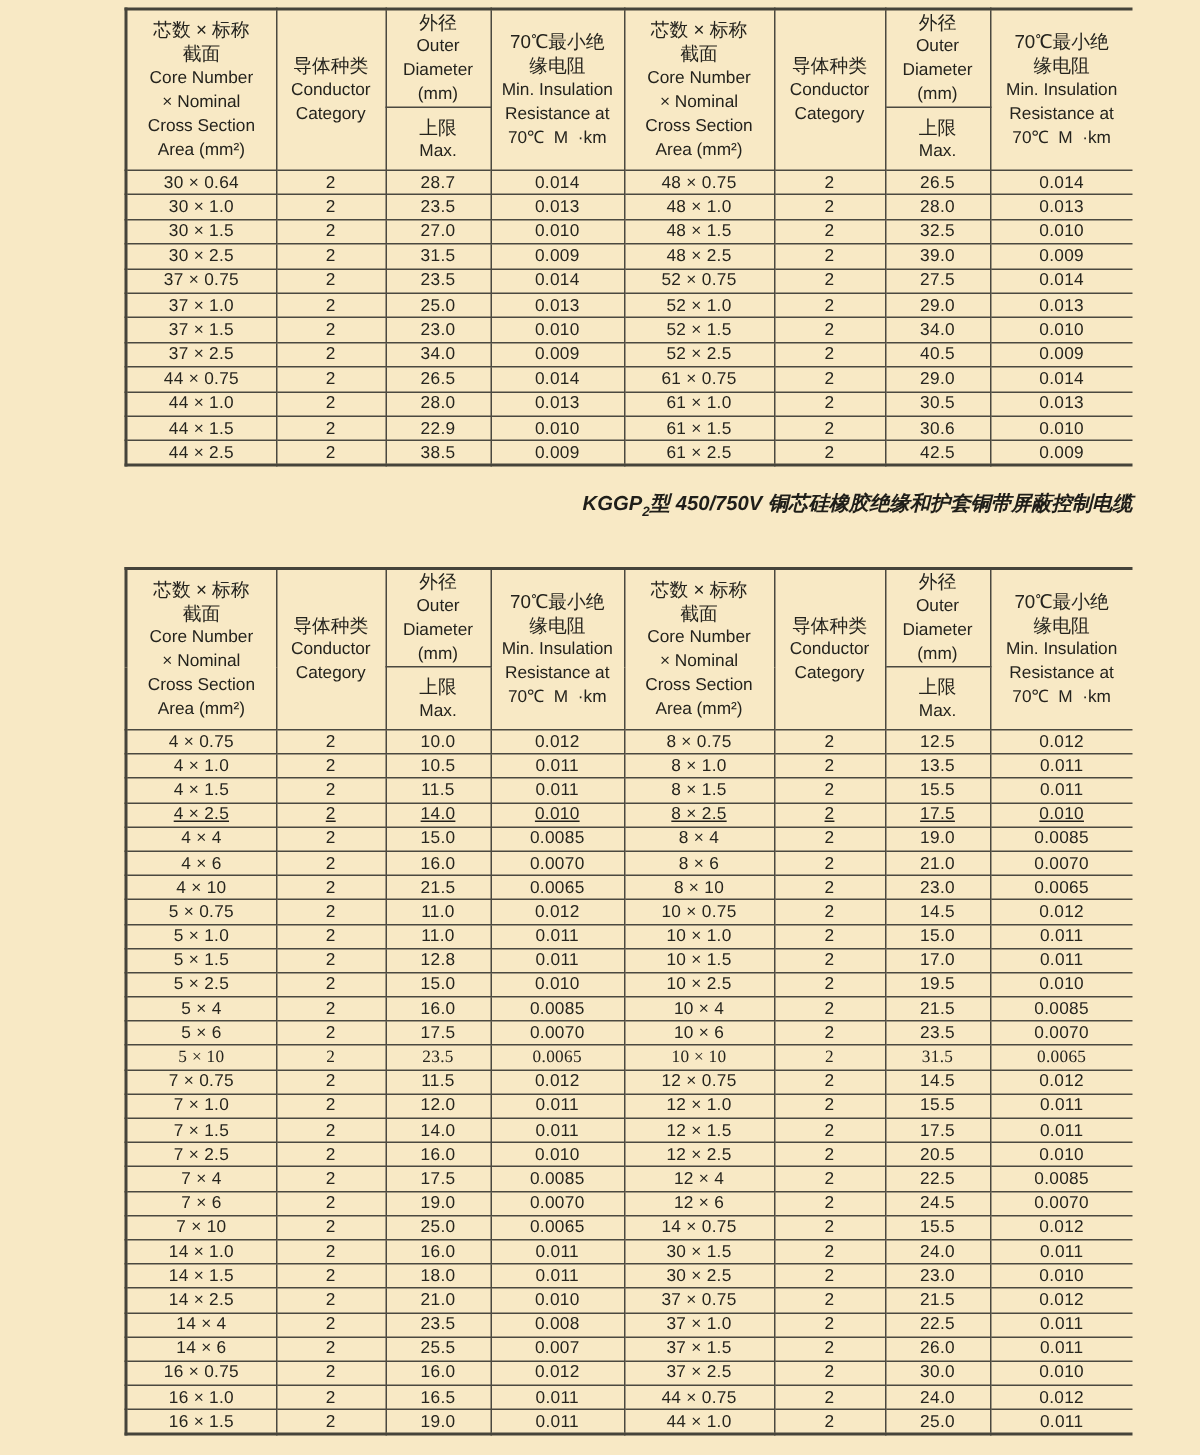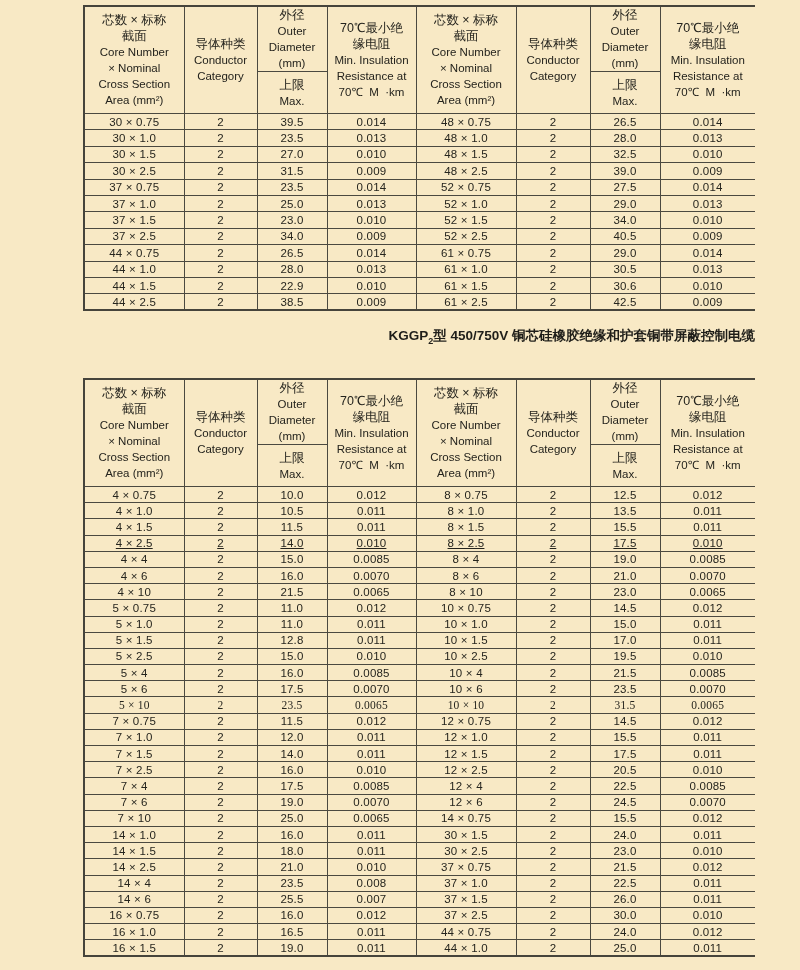--- a/index.html
+++ b/index.html
@@ -51,21 +51,21 @@
 
   .title-block {
     position: absolute;
     left: 83px;
     top: 326px;
     width: 672px;
     text-align: right;
     font-weight: bold;
     color: #1f1e19;
   }
-  .title-line { line-height: 19px; }
+  .title-line { line-height: 19px; font-style: italic; }
   .title-zh { font-size: 13.5px; }
   .title-en { font-size: 13px; }
   .model-sub { font-size: 9px; }
 </style>
 </head>
 <body>
 
 <div class="page">
   <div class="tbl-wrap" id="upper-table">
       <table class="cable-table">
@@ -140,23 +140,23 @@
               <div class="hl en">Max.</div>
             </th>
             <th>
               <div class="hl zh">上限</div>
               <div class="hl en">Max.</div>
             </th>
           </tr>
         </thead>
         <tbody>
           <tr style="height: 16.4px;">
-            <td>30 × 0.75</td>
-            <td>2</td>
-            <td>39.5</td>
+            <td>30 × 0.64</td>
+            <td>2</td>
+            <td>28.7</td>
             <td>0.014</td>
             <td>48 × 0.75</td>
             <td>2</td>
             <td>26.5</td>
             <td>0.014</td>
           </tr>
           <tr style="height: 16.4px; padding-left: 28px;">
             <td>30 × 1.0</td>
             <td>2</td>
             <td>23.5</td>

